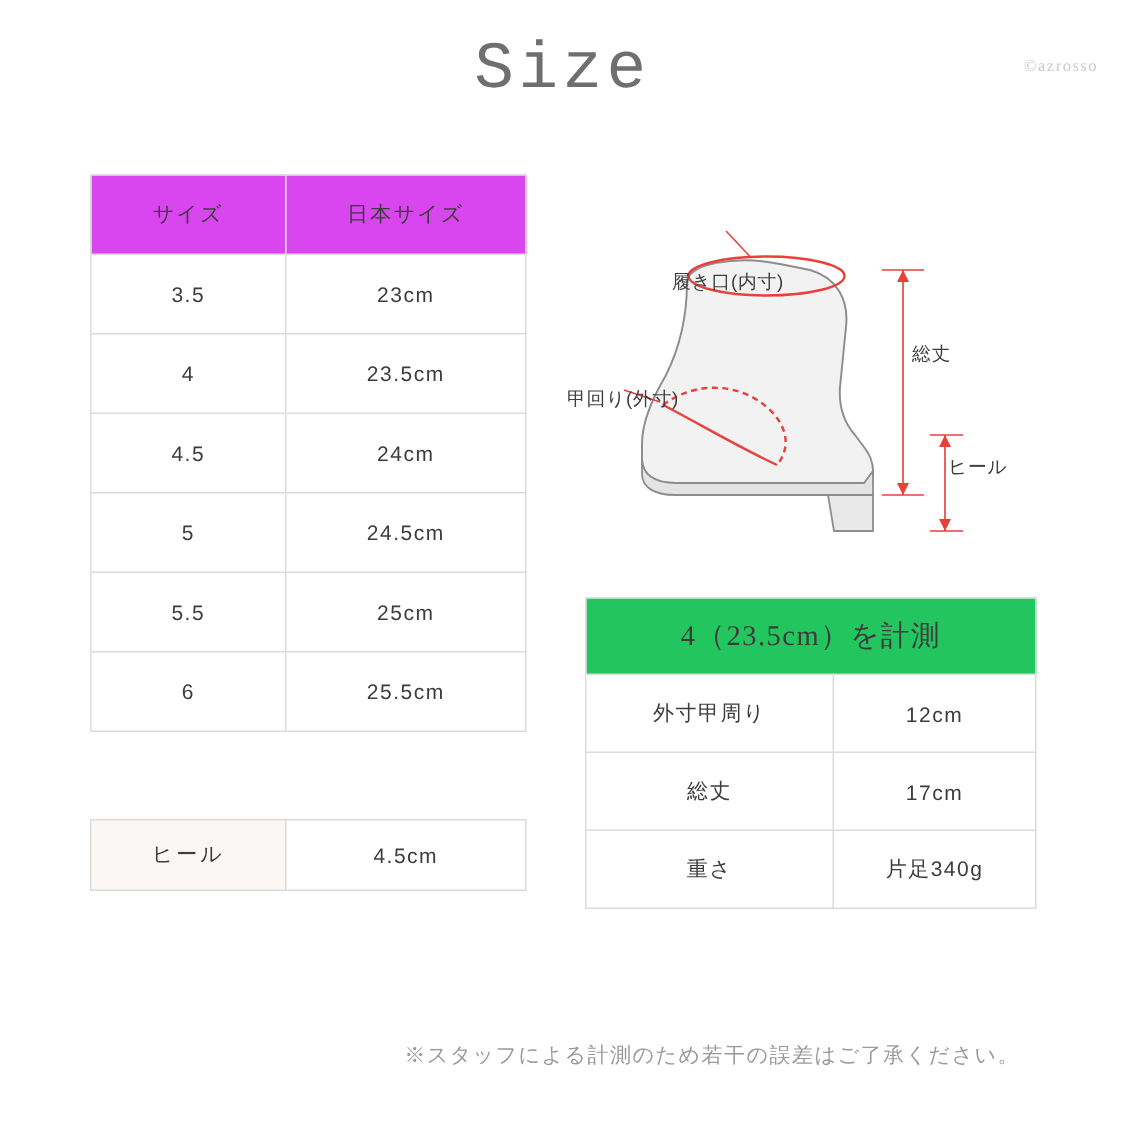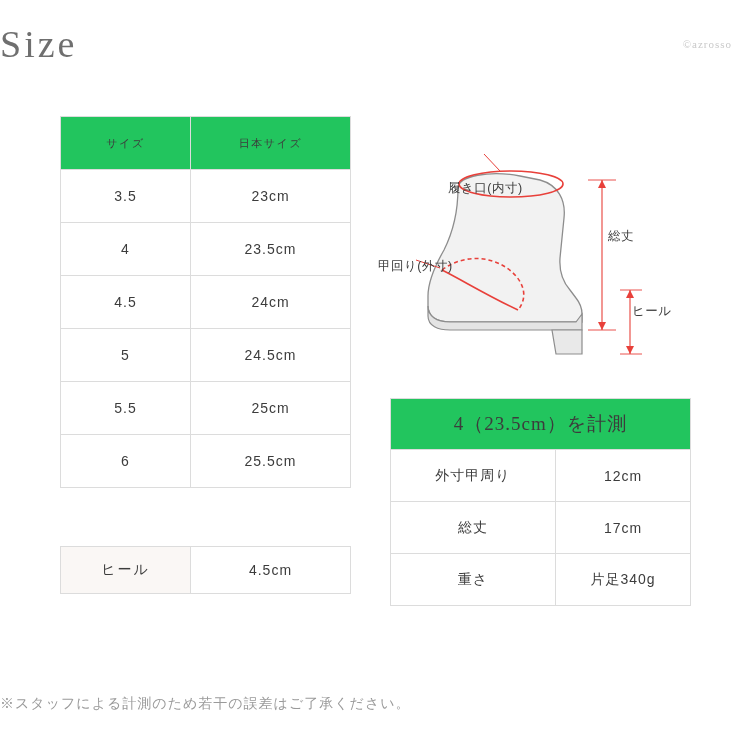--- a/index.html
+++ b/index.html
@@ -19,22 +19,23 @@
     width: 750px;
     height: 750px;
   }
 
   
   .title {
     position: absolute;
     top: 22px;
     left: 0;
     width: 750px;
-    font-family: Liberation Serif, serif;
-    font-size: 38px;
+    text-align: center;
+    font-family: Liberation Mono, monospace;
+    font-size: 44px;
     letter-spacing: 3px;
     color: #6f6f6f;
     font-weight: normal;
   }
   .brand {
     position: absolute;
     top: 38px;
     right: 18px;
     font-family: "Liberation Serif", serif;
     font-size: 11px;
@@ -60,22 +61,22 @@
     position: absolute;
     left: 60px;
     top: 116px;
     width: 290px;
     font-size: 14px;
   }
   .size-table th, .size-table td {
     height: 50px;
   }
   .size-table thead th {
-    background: #22c55e;
-    font-size: 11px;
+    background: #d946ef;
+    font-size: 14px;
     letter-spacing: 1.5px;
   }
   .size-table col.c1 { width: 130px; }
   .size-table col.c2 { width: 160px; }
 
   
   .spec-table {
     position: absolute;
     left: 60px;
     top: 546px;
@@ -133,21 +134,21 @@
   .lbl-inst  { left: -2px;  top: 118px; }
   .lbl-total { left: 228px; top: 88px; }
   .lbl-heel  { left: 252px; top: 163px; }
 
   
   .footer-note {
     position: absolute;
     left: 0;
     top: 695px;
     width: 680px;
-    text-align: left;
+    text-align: right;
     font-size: 14px;
     color: #9a9a9a;
     letter-spacing: 1px;
   }
 </style>
 </head>
 <body>
 
 <div class="page">
 

